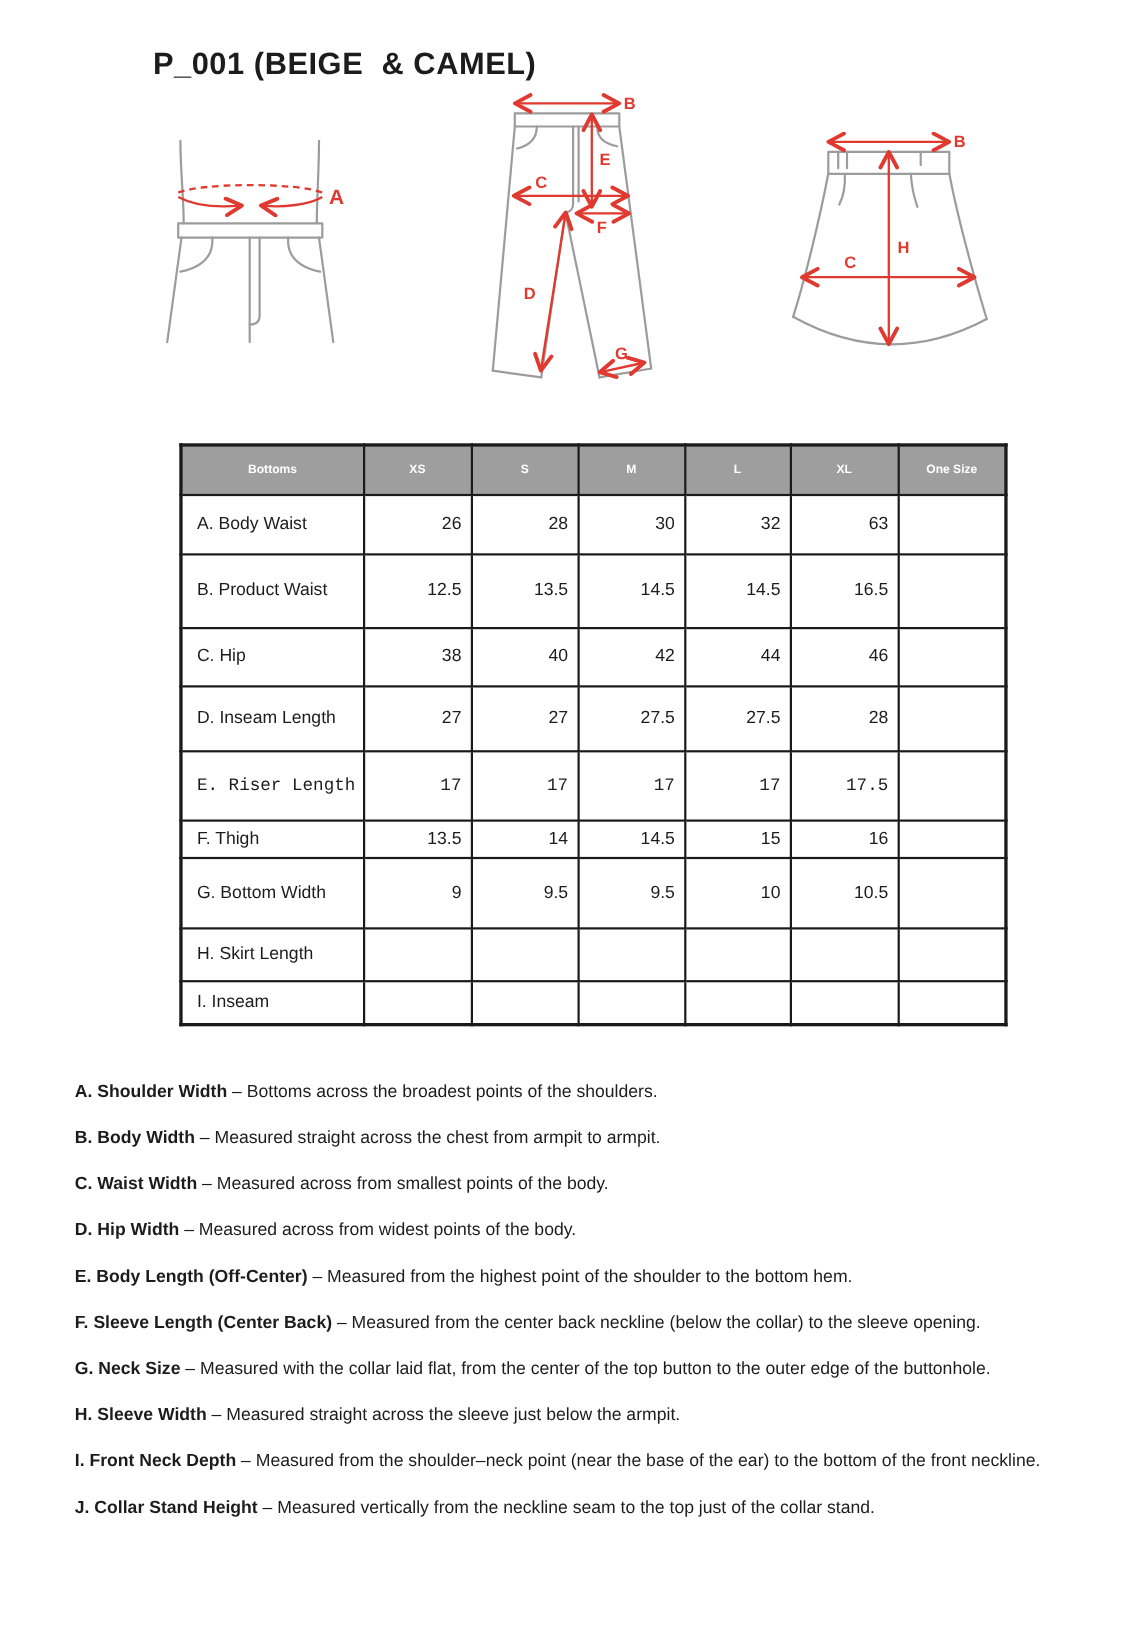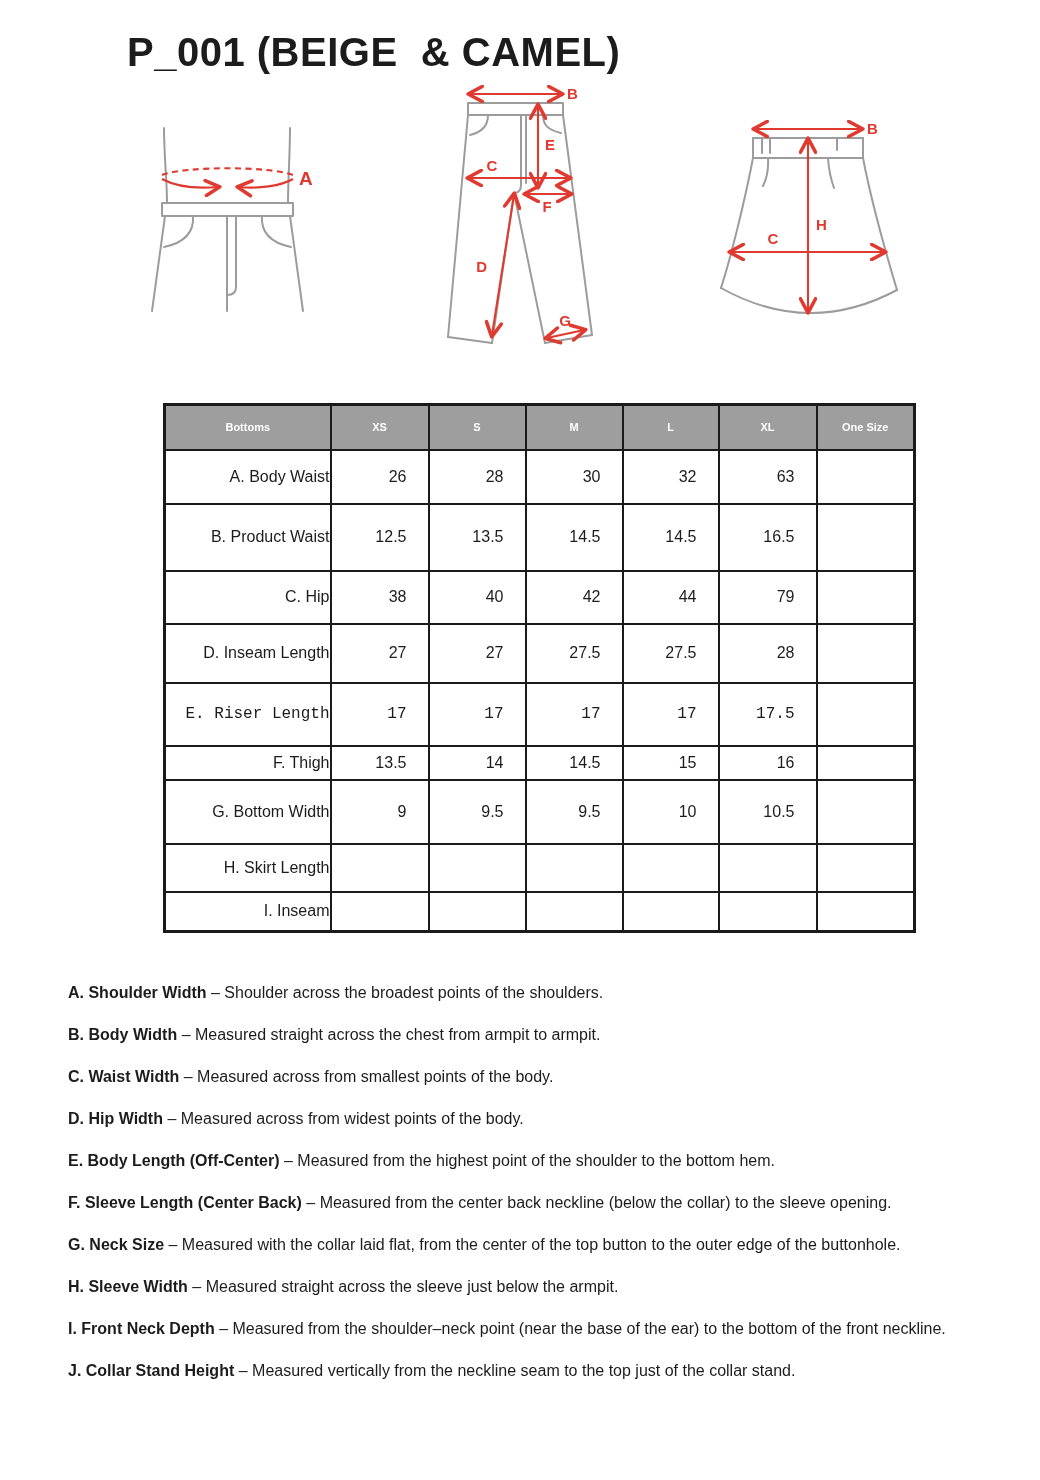--- a/index.html
+++ b/index.html
@@ -9,22 +9,22 @@
     --table-header-text: #ffffff;
     --table-border: #1a1a1a;
     --text-color: #1c1c1c;
   }
   * { box-sizing: border-box; }
   html, body { margin: 0; padding: 0; background: #ffffff; }
   body { font-family: "Liberation Sans", sans-serif; color: var(--text-color); }
   .page { position: relative; width: 1040px; height: 1480px; background: #ffffff; overflow: hidden; }
 
   .title {
-    position: absolute; left: 127px; top: 30px; margin: 0;
-    font-size: 40px; font-weight: 700; letter-spacing: 0.5px; white-space: pre;
+    position: absolute; left: 127px; top: 30px; margin: 12px;
+    font-size: 28px; font-weight: 700; letter-spacing: 0.5px; white-space: pre;
   }
 
   .diagrams { position: absolute; left: 0; top: 0; width: 100%; height: 100%; pointer-events: none; }
   svg.diag { position: absolute; overflow: visible; }
 
   .garment path, .garment rect, .garment line {
     stroke: var(--garment-outline, #9c9c9c); stroke-width: 2; fill: none;
     stroke-linecap: round; stroke-linejoin: round;
   }
   .red-line { stroke: var(--annotation-red, #e03a30); stroke-width: 2.1; fill: none; stroke-linecap: butt; }
@@ -41,22 +41,22 @@
     border-collapse: collapse; table-layout: fixed;
     border: 3px solid var(--table-border, #1a1a1a);
     font-size: 16px;
   }
   .size-table th, .size-table td { border: 2px solid var(--table-border, #1a1a1a); padding: 0; }
   .size-table th {
     background: var(--table-header-bg, #9e9e9e); color: var(--table-header-text, #fff);
     font-weight: 700; font-size: 11px; height: 45px; text-align: center;
   }
   .size-table td { background: #ffffff; vertical-align: middle; }
-  .size-table td.rowlabel { text-align: right; padding-left: 13px; margin-left: 47px; }
-  .size-table td.val { text-align: right; padding-right: 21px; }
+  .size-table td.rowlabel { text-align: left; padding-left: 13px; margin-left: 47px; }
+  .size-table td.val { text-align: right; padding-right: 8px; }
   .size-table tbody tr:nth-child(1) td { height: 54px; }
   .size-table tbody tr:nth-child(2) td { height: 67px; }
   .size-table tbody tr:nth-child(3) td { height: 53px; }
   .size-table tbody tr:nth-child(4) td { height: 59px; }
   .size-table tbody tr:nth-child(5) td { height: 63px; font-family: Liberation Mono, monospace; }
   .size-table tbody tr:nth-child(6) td { height: 34px; }
   .size-table tbody tr:nth-child(7) td { height: 64px; }
   .size-table tbody tr:nth-child(8) td { height: 48px; }
   .size-table tbody tr:nth-child(9) td { height: 40px; }
 
@@ -200,21 +200,21 @@
           <td class="val">14.5</td>
           <td class="val">16.5</td>
           <td class="val"></td>
         </tr>
         <tr>
           <td class="rowlabel">C. Hip</td>
           <td class="val">38</td>
           <td class="val">40</td>
           <td class="val">42</td>
           <td class="val">44</td>
-          <td class="val">79</td>
+          <td class="val">46</td>
           <td class="val"></td>
         </tr>
         <tr>
           <td class="rowlabel">D. Inseam Length</td>
           <td class="val">27</td>
           <td class="val">27</td>
           <td class="val">27.5</td>
           <td class="val">27.5</td>
           <td class="val">28</td>
           <td class="val"></td>
@@ -261,21 +261,21 @@
           <td class="val"></td>
           <td class="val"></td>
           <td class="val"></td>
           <td class="val"></td>
           <td class="val"></td>
         </tr>
       </tbody>
   </table>
 
   <div class="definitions" id="definitions">
-      <p class="def"><b>A. Shoulder Width</b> <span>– Shoulder across the broadest points of the shoulders.</span></p>
+      <p class="def"><b>A. Shoulder Width</b> <span>– Bottoms across the broadest points of the shoulders.</span></p>
       <p class="def"><b>B. Body Width</b> <span>– Measured straight across the chest from armpit to armpit.</span></p>
       <p class="def"><b>C. Waist Width</b> <span>– Measured across from smallest points of the body.</span></p>
       <p class="def"><b>D. Hip Width</b> <span>– Measured across from widest points of the body.</span></p>
       <p class="def"><b>E. Body Length (Off-Center)</b> <span>– Measured from the highest point of the shoulder to the bottom hem.</span></p>
       <p class="def"><b>F. Sleeve Length (Center Back)</b> <span>– Measured from the center back neckline (below the collar) to the sleeve opening.</span></p>
       <p class="def"><b>G. Neck Size</b> <span>– Measured with the collar laid flat, from the center of the top button to the outer edge of the buttonhole.</span></p>
       <p class="def"><b>H. Sleeve Width</b> <span>– Measured straight across the sleeve just below the armpit.</span></p>
       <p class="def"><b>I. Front Neck Depth</b> <span>– Measured from the shoulder–neck point (near the base of the ear) to the bottom of the front neckline.</span></p>
       <p class="def"><b>J. Collar Stand Height</b> <span>– Measured vertically from the neckline seam to the top just of the collar stand.</span></p>
     </div>

